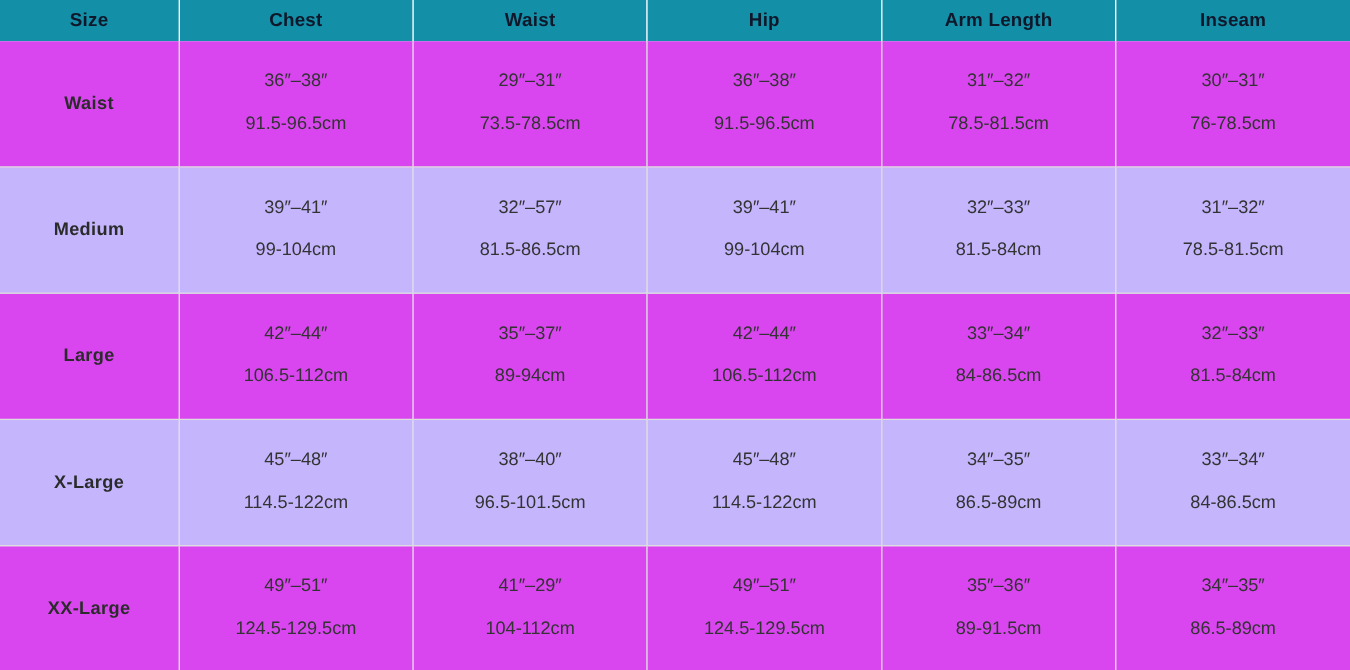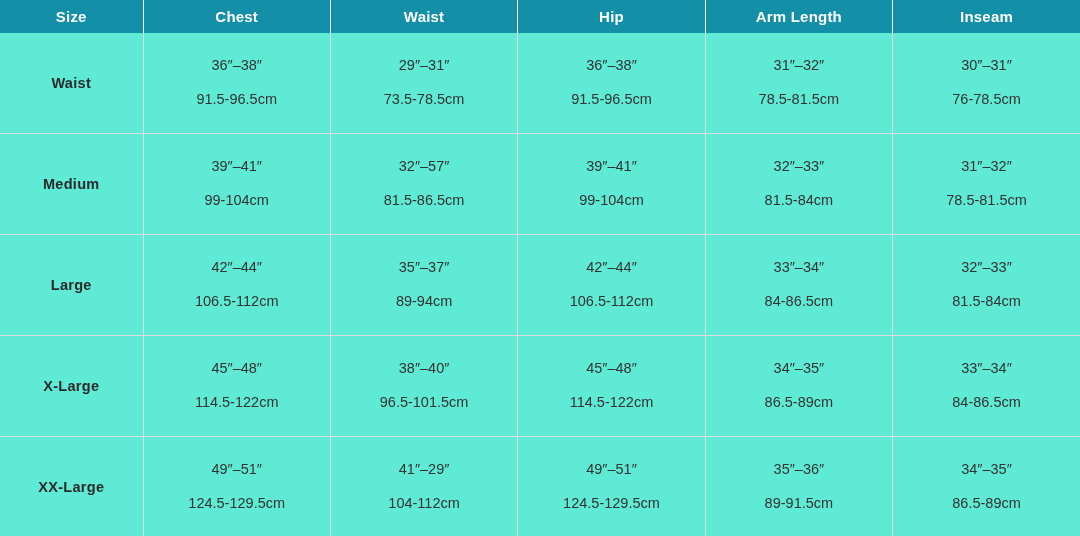--- a/index.html
+++ b/index.html
@@ -16,21 +16,21 @@
   table.size-table {
     width: 1080px;
     border-collapse: collapse;
     table-layout: fixed;
   }
   table.size-table col.col-size { width: 143px; }
   table.size-table col.col-data { width: 187.4px; }
 
   thead th {
     background: #138fa8;
-    color: #ffffff;
+    color: #0f172a;
     font-size: 15px;
     font-weight: bold;
     height: 33px;
     padding: 0;
     text-align: center;
     vertical-align: middle;
     border-right: 1px solid #ffffff;
     letter-spacing: 0.2px;
   }
   thead th:last-child { border-right: none; }
@@ -40,22 +40,22 @@
     border-right: 1px solid #dddddd;
     text-align: center;
     vertical-align: middle;
     height: 100px;
     padding: 0;
     color: #333333;
     font-size: 14.5px;
   }
   tbody td:last-child { border-right: none; }
 
-  tbody tr.row-even td { background: #5eead4; }
-  tbody tr.row-odd td { background: #5eead4; }
+  tbody tr.row-even td { background: #d946ef; }
+  tbody tr.row-odd td { background: #c4b5fd; }
 
   td.size-cell {
     font-weight: bold;
     font-size: 14.5px;
     color: #2b2b2b;
     letter-spacing: 0.3px;
   }
   .val-in {
     display: block;
     line-height: 1.1;

